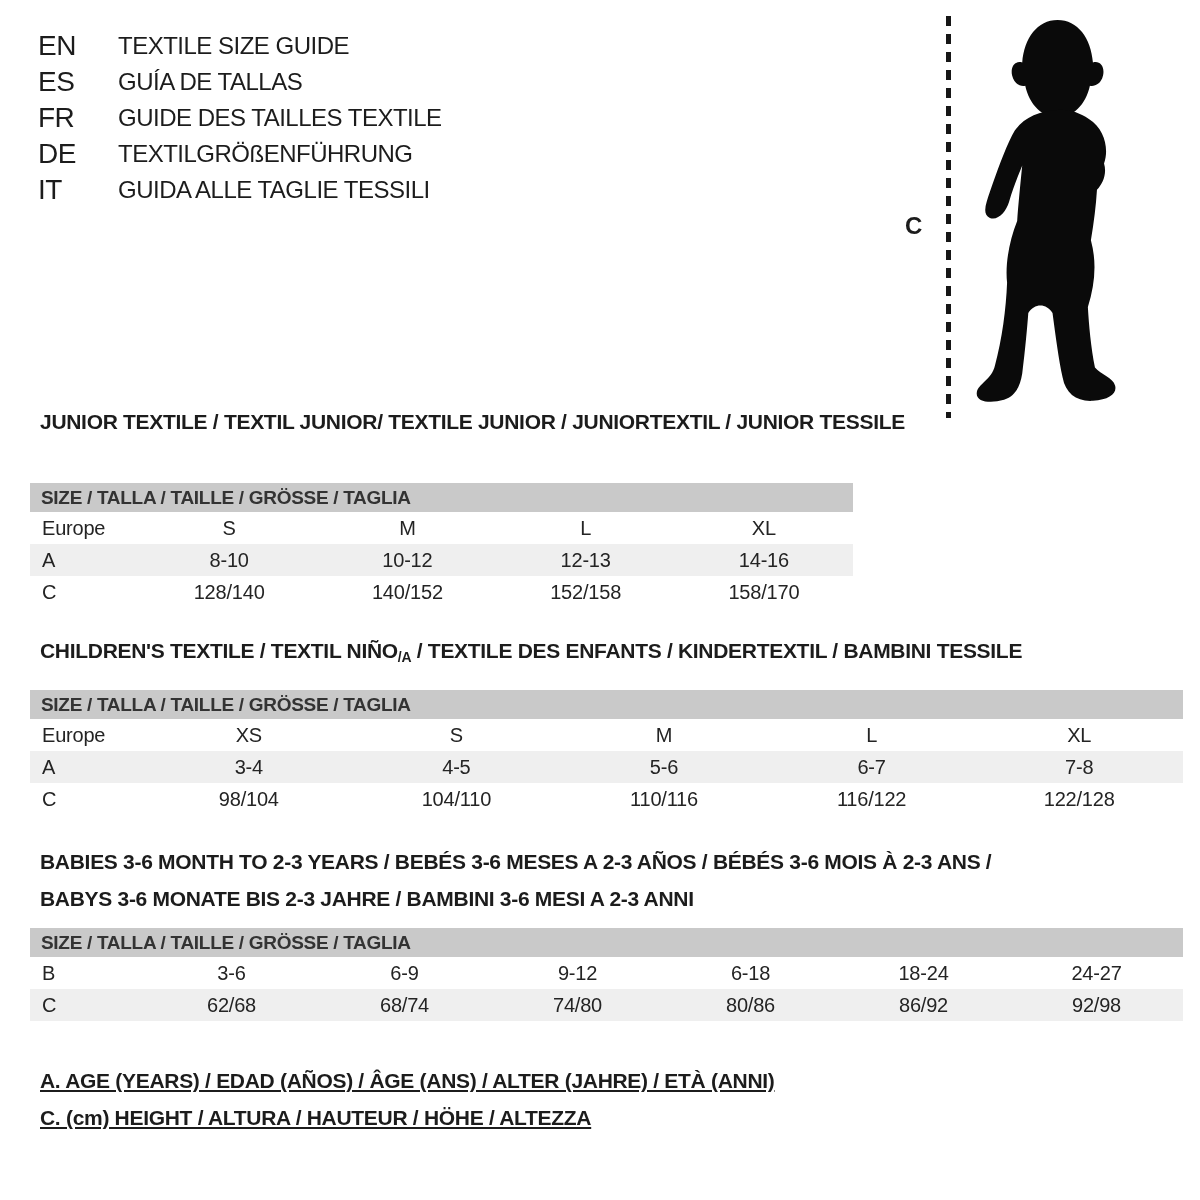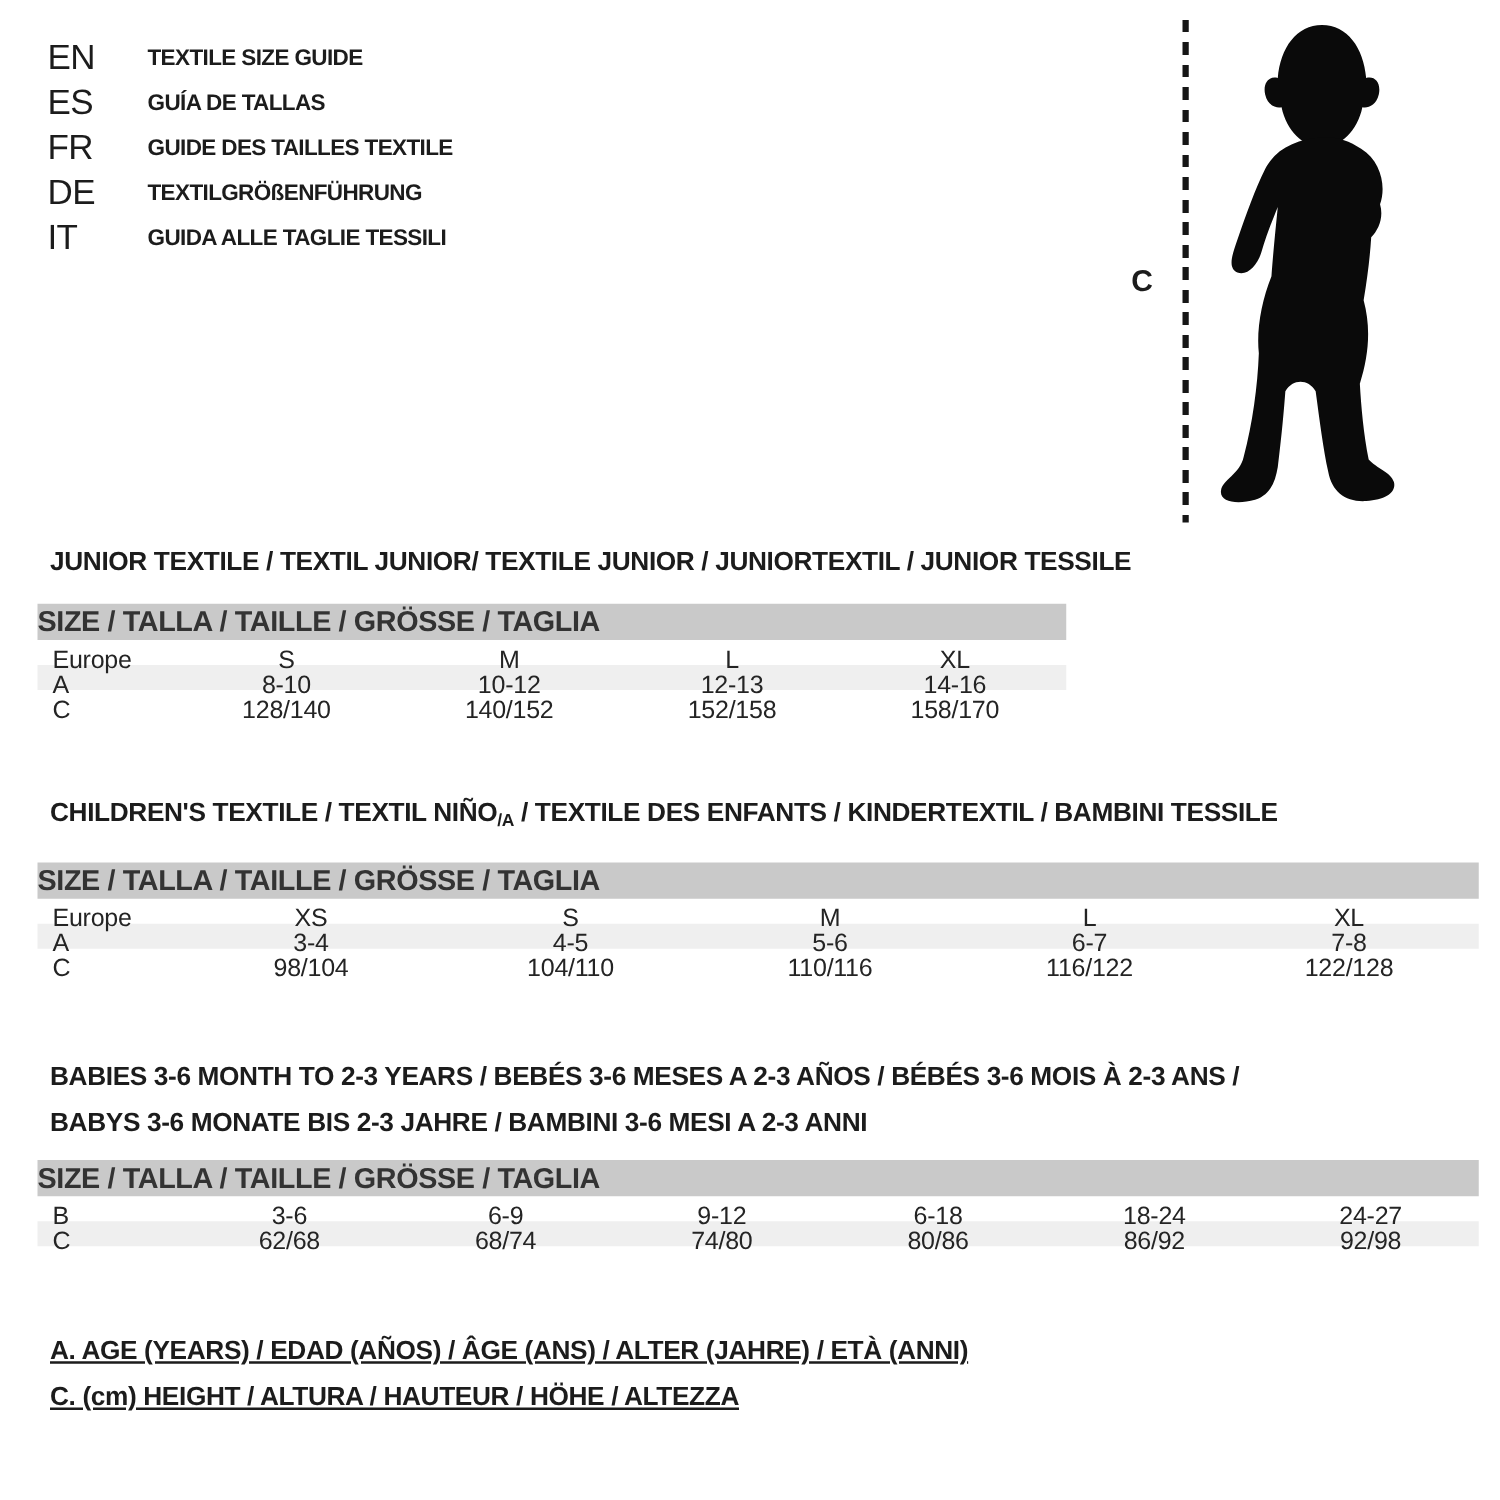--- a/index.html
+++ b/index.html
@@ -13,21 +13,21 @@
     overflow: hidden;
   }
 
   
   .lang-block { position: absolute; left: 38px; top: 28px; }
   .lang-row { display: flex; height: 36px; line-height: 36px; }
   .lang-code {
     width: 80px; font-size: 28px; font-weight: 400; letter-spacing: -0.5px;
   }
   .lang-title {
-    font-size: 18px; font-weight: 700; letter-spacing: -0.5px; white-space: nowrap;
+    font-size: 24px; font-weight: 400; letter-spacing: -0.5px; white-space: nowrap;
   }
 
   
   .measure-line {
     position: absolute; left: 946px; top: 16px; width: 5px; height: 402px;
     background: repeating-linear-gradient(to bottom, #161616 0px, #161616 10px, transparent 10px, transparent 18px);
   }
   .measure-label {
     position: absolute; left: 905px; top: 212px;
     font-size: 24px; font-weight: 700;
@@ -39,24 +39,24 @@
     position: absolute; left: 40px;
     font-size: 21px; font-weight: 700; letter-spacing: -0.3px; white-space: nowrap;
   }
   .sub-small { font-size: 14px; position: relative; top: 4px; font-weight: 700; }
 
   
   .table { position: absolute; left: 30px; }
   .size-bar {
     height: 29px; line-height: 29px;
     background: #c9c9c9; color: #333333;
-    font-size: 23px; font-weight: 700; letter-spacing: -0.3px;
-    box-sizing: border-box;
+    font-size: 19px; font-weight: 700; letter-spacing: -0.3px;
+    padding-left: 11px; box-sizing: border-box;
   }
-  .trow { display: grid; height: 20px; line-height: 32px; }
+  .trow { display: grid; height: 32px; line-height: 32px; }
   .trow.alt { background: #efefef; }
   .cols5 { grid-template-columns: 110px repeat(4, 1fr); }
   .cols6 { grid-template-columns: 115px repeat(5, 1fr); }
   .cols7 { grid-template-columns: 115px repeat(6, 1fr); }
   .cell { font-size: 20px; color: #242424; text-align: center; letter-spacing: -0.2px; }
   .cell.lbl { text-align: left; padding-left: 12px; }
 
   
   .two-line { line-height: 37px; }
   .notes { position: absolute; left: 40px; top: 1062px; line-height: 37px; text-decoration: underline; }
@@ -98,21 +98,21 @@
     <path fill="#0a0a0a" d="M95,6 C115,6 128,24 130,48 C137,46 142,52 140,61 C138,70 131,72 127,71
       C123,90 110,102 95,103 C80,102 67,90 63,71 C59,72 52,70 50,61 C48,52 53,46 60,48 C62,24 75,6 95,6 Z"></path>
     <path fill="#0a0a0a" d="M95,95 C75,96 58,104 50,120 C42,136 35,156 28,176 C24,188 20,198 28,202
       C36,205 44,196 47,186 C51,172 56,160 60,150 C58,170 56,190 55,205 C47,225 43,248 45,266
       C44,292 40,322 33,348 C30,362 16,366 15,375 C14,384 28,386 42,382 C54,378 58,368 60,356
       C63,332 65,310 66,296 C72,286 84,286 90,296 C93,318 96,342 100,360 C103,376 114,384 130,383
       C146,382 154,376 152,368 C150,360 138,357 132,350 C128,330 126,308 125,290 C132,268 134,246 128,224
       C131,206 133,190 134,174 C140,168 144,158 141,148 C146,134 142,114 126,104 C116,97 105,94 95,95 Z"></path>
   </svg>
 
-  <div class="sec-heading" style="top:438px">JUNIOR TEXTILE / TEXTIL JUNIOR/ TEXTILE JUNIOR / JUNIORTEXTIL / JUNIOR TESSILE</div>
+  <div class="sec-heading" style="top:410px">JUNIOR TEXTILE / TEXTIL JUNIOR/ TEXTILE JUNIOR / JUNIORTEXTIL / JUNIOR TESSILE</div>
   <div class="table" style="top:483px; width:823px">
     <div class="size-bar">SIZE / TALLA / TAILLE / GRÖSSE / TAGLIA</div>
     <div class="trow cols5">
       <div class="cell lbl">Europe</div>
       <div class="cell">S</div>
       <div class="cell">M</div>
       <div class="cell">L</div>
       <div class="cell">XL</div>
     </div>
     <div class="trow cols5 alt">

